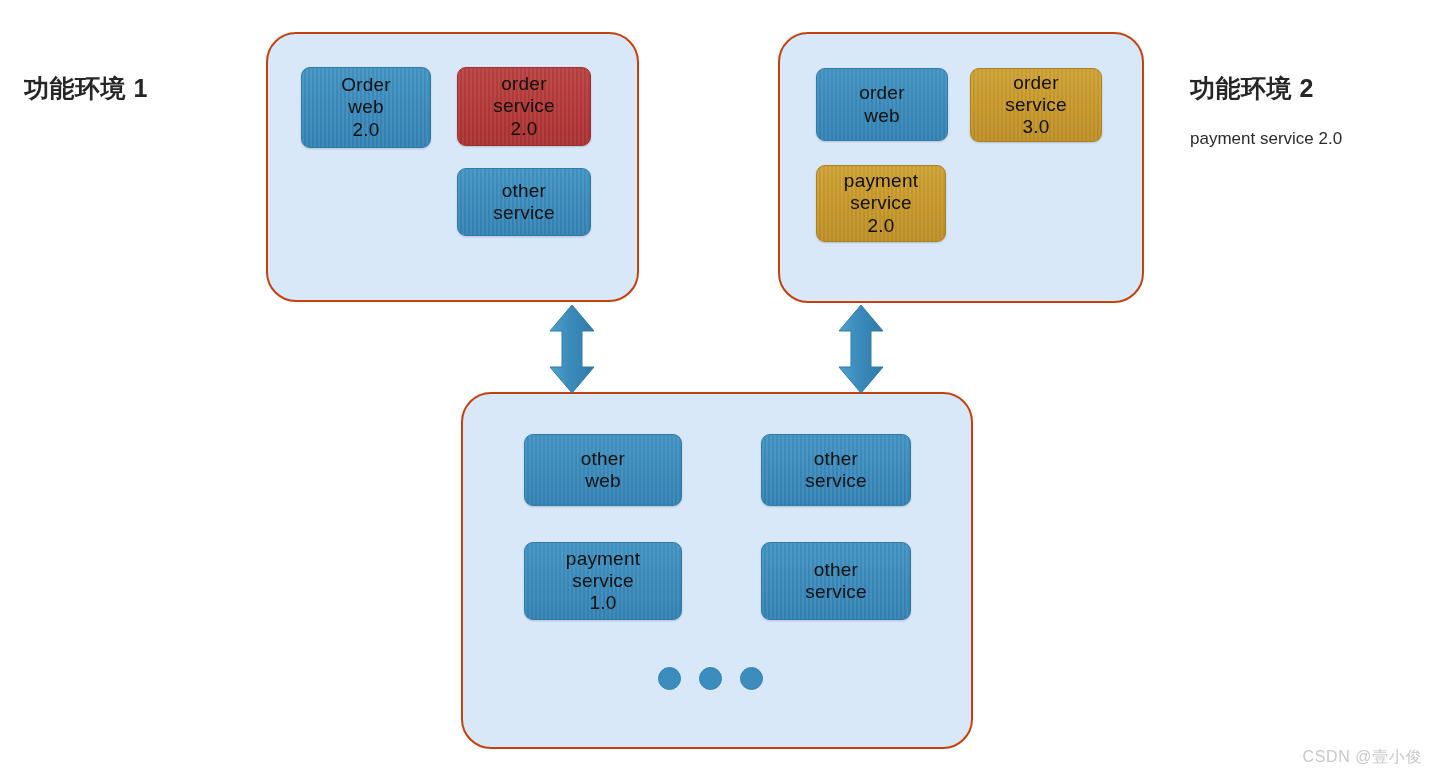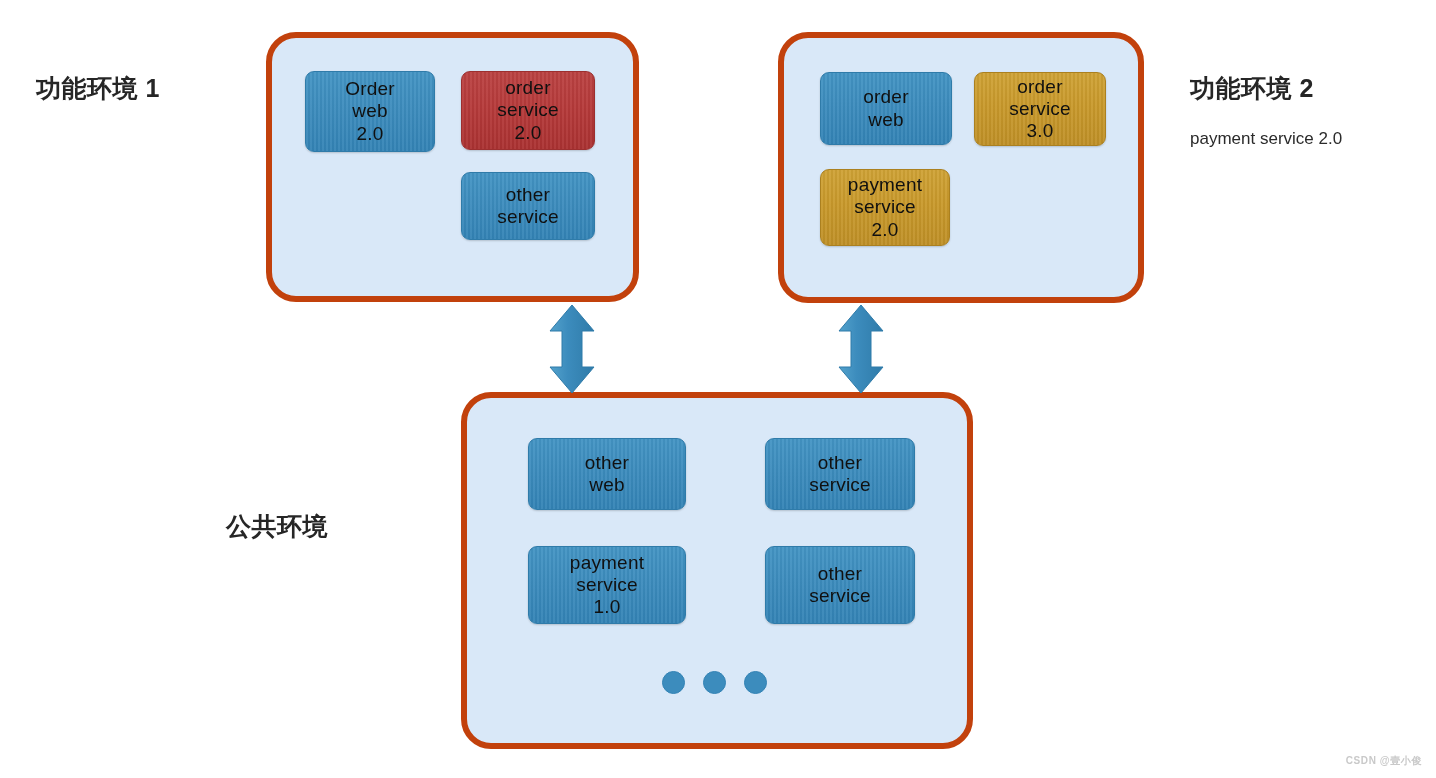--- a/index.html
+++ b/index.html
@@ -13,21 +13,21 @@
     position: relative;
     overflow: hidden;
     font-family: "Liberation Sans", "DejaVu Sans", sans-serif;
     color: #1a1a1a;
   }
 
   
   .panel {
     position: absolute;
     background: #d9e8f8;
-    border: 6px solid #c2410c;
+    border: 2px solid #c2410c;
     border-radius: 30px;
     box-sizing: border-box;
   }
   #panel-env1 { left: 266px; top: 32px;  width: 373px; height: 270px; }
   #panel-env2 { left: 778px; top: 32px;  width: 366px; height: 271px; }
   #panel-public { left: 461px; top: 392px; width: 512px; height: 357px; }
 
   
   .svc {
     position: absolute;
@@ -90,49 +90,47 @@
     letter-spacing: .5px;
     margin-bottom: 22px;
   }
   .caption .sub {
     font-size: 17px;
     color: #2b2b2b;
     line-height: 1.45;
   }
   .caption .sub.spaced { margin-top: 22px; }
 
-  #caption-env1 { left: 36px; top: 72px; }
+  #caption-env1 { left: 24px; top: 72px; }
   #caption-env2 { left: 1190px; top: 72px; }
   #caption-public { left: 226px; top: 510px; }
 
   
   #watermark {
     position: absolute;
     right: 14px;
     bottom: 10px;
-    font-size: 10px;
+    font-size: 16px;
     color: #c9c9c9;
     letter-spacing: .6px;
-    font-weight: bold;
   }
 </style>
 </head>
 <body>
 
 <div class="caption" id="caption-env1">
   <div class="title">功能环境 1</div>
 </div>
 
 <div class="caption" id="caption-env2">
   <div class="title">功能环境 2</div>
   <div class="sub spaced">payment service 2.0</div>
 </div>
 
 <div class="caption" id="caption-public">
-  <div class="title">公共环境</div>
 </div>
 
 <div class="panel" id="panel-env1">
   <div class="svc blue" style="left:33px; top:33px; width:130px; height:81px;">Order
 web
 2.0</div>
   <div class="svc red" style="left:189px; top:33px; width:134px; height:79px;">order
 service
 2.0</div>
   <div class="svc blue" style="left:189px; top:134px; width:134px; height:68px;">other

